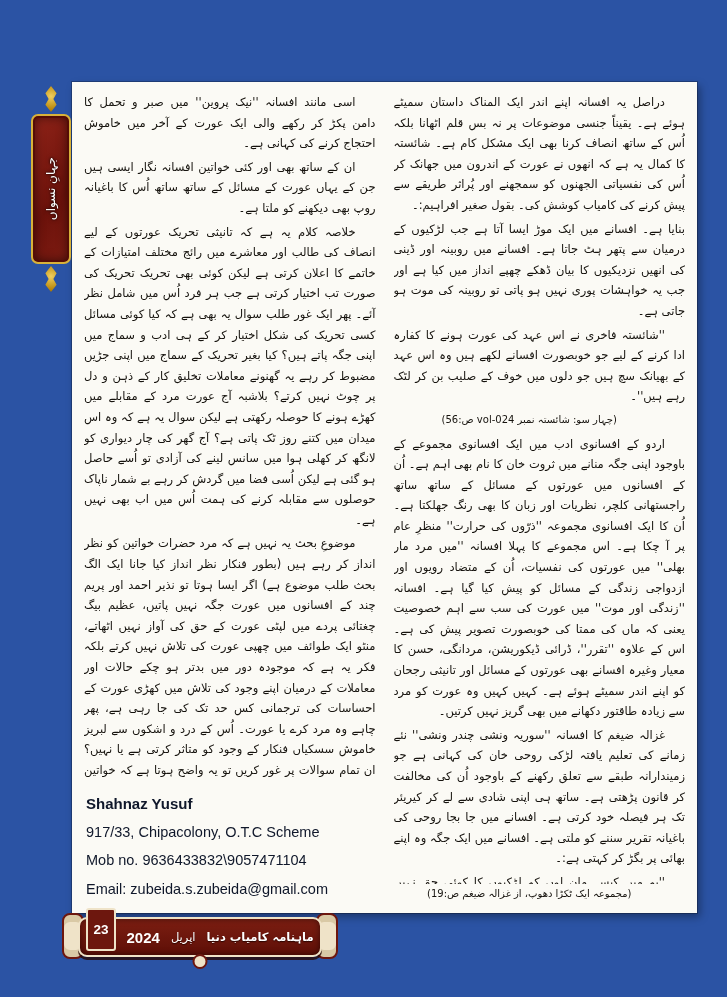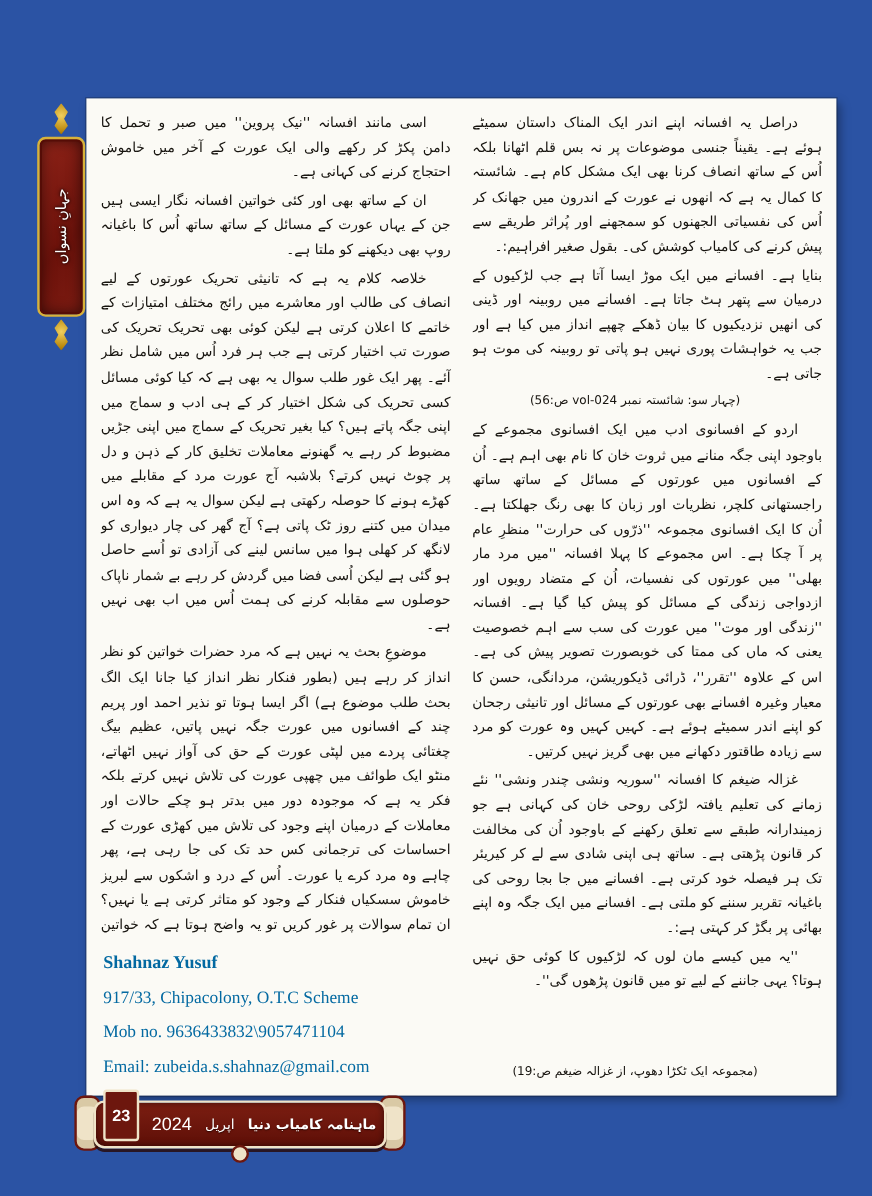--- a/index.html
+++ b/index.html
@@ -18,22 +18,22 @@
   .columns{display:flex;direction:rtl;gap:18px;height:100%}
   .col{flex:1;min-width:0;display:flex;flex-direction:column;direction:rtl}
   .coltext{flex:1 1 auto;overflow:hidden}
   .urdu{font-size:11.5px;line-height:20.6px;text-align:justify;color:#16130e}
   p.para{margin:0 0 3px;text-indent:20px}
   p.cont{text-indent:0}
   .quote{margin:2px 24px 2px 30px;text-indent:12px}
   .cite{text-align:center;text-indent:0;font-size:10px;margin:1px 0 7px}
   
   .address{
-    font-family:Liberation Serif, serif;direction:ltr;text-align:left;
-    color:#0369a1;font-size:14.5px;line-height:1.95;padding:10px 0 2px 2px;flex:none;
+    font-family:Liberation Sans, sans-serif;direction:ltr;text-align:left;
+    color:#0f172a;font-size:14.5px;line-height:1.95;padding:10px 0 2px 2px;flex:none;
   }
   .address .name{font-weight:bold;font-size:15px}
   
   .side-banner{position:absolute;left:28px;top:86px;width:46px;height:210px}
   .finial{
     width:20px;height:26px;margin:0 auto;
     background:radial-gradient(circle at 50% 40%,#f0cf5e,#b8860b 70%,#7a5208);
     clip-path:polygon(50% 0,78% 28%,62% 50%,78% 72%,50% 100%,22% 72%,38% 50%,22% 28%);
   }
   .banner-body{
@@ -63,57 +63,58 @@
     background:#efe3c8;border:2px solid #6d170e;border-radius:8px;
     box-shadow:inset 0 7px 0 #d9c9a5,inset 0 -7px 0 #d9c9a5;
   }
   .scroll.left{left:0}.scroll.right{right:0}
   .medallion{
     position:absolute;left:50%;bottom:1px;width:15px;height:15px;box-sizing:border-box;
     transform:translateX(-50%);background:#efe3c8;border:2px solid #6d170e;border-radius:50%;
   }
   .f-title{font-size:11.5px;font-weight:bold;text-shadow:0 1px 1px #2c0602}
   .f-month{font-size:11.5px;font-weight:normal;text-shadow:0 1px 1px #2c0602}
-  .f-year{font-size:15px;font-weight:normal;direction:ltr;font-family:"Liberation Sans",sans-serif}
+  .f-year{font-size:15px;font-weight:bold;direction:ltr;font-family:"Liberation Sans",sans-serif}
   .f-page{
     font-size:13.5px;font-weight:bold;font-family:"Liberation Sans",sans-serif;
     border:2px solid #efe3c8;border-radius:3px;padding:11px 5px;line-height:17px;
     background:#6d170e;position:relative;top:-8px;
   }
 </style>
 </head>
 <body>
 
 <div class="paper">
   <div class="columns">
 
     <div class="col urdu">
       <div class="coltext">
         <p class="para">دراصل یہ افسانہ اپنے اندر ایک المناک داستان سمیٹے ہوئے ہے۔ یقیناً جنسی موضوعات پر نہ بس قلم اٹھانا بلکہ اُس کے ساتھ انصاف کرنا بھی ایک مشکل کام ہے۔ شائستہ کا کمال یہ ہے کہ انھوں نے عورت کے اندرون میں جھانک کر اُس کی نفسیاتی الجھنوں کو سمجھنے اور پُراثر طریقے سے پیش کرنے کی کامیاب کوشش کی۔ بقول صغیر افراہیم:۔</p>
         <p class="para cont">بنایا ہے۔ افسانے میں ایک موڑ ایسا آتا ہے جب لڑکیوں کے درمیان سے پتھر ہٹ جاتا ہے۔ افسانے میں روبینہ اور ڈینی کی انھیں نزدیکیوں کا بیان ڈھکے چھپے انداز میں کیا ہے اور جب یہ خواہشات پوری نہیں ہو پاتی تو روبینہ کی موت ہو جاتی ہے۔</p>
+        <p class="para quote">''شائستہ فاخری نے اس عہد کی عورت ہونے کا کفارہ ادا کرنے کے لیے جو خوبصورت افسانے لکھے ہیں وہ اس عہد کے بھیانک سچ ہیں جو دلوں میں خوف کے صلیب بن کر لٹک رہے ہیں''۔</p>
         <p class="para cite">(چہار سو: شائستہ نمبر vol-024 ص:56)</p>
         <p class="para">اردو کے افسانوی ادب میں ایک افسانوی مجموعے کے باوجود اپنی جگہ منانے میں ثروت خان کا نام بھی اہم ہے۔ اُن کے افسانوں میں عورتوں کے مسائل کے ساتھ ساتھ راجستھانی کلچر، نظریات اور زبان کا بھی رنگ جھلکتا ہے۔ اُن کا ایک افسانوی مجموعہ ''ذرّوں کی حرارت'' منظرِ عام پر آ چکا ہے۔ اس مجموعے کا پہلا افسانہ ''میں مرد مار بھلی'' میں عورتوں کی نفسیات، اُن کے متضاد رویوں اور ازدواجی زندگی کے مسائل کو پیش کیا گیا ہے۔ افسانہ ''زندگی اور موت'' میں عورت کی سب سے اہم خصوصیت یعنی کہ ماں کی ممتا کی خوبصورت تصویر پیش کی ہے۔ اس کے علاوہ ''تقرر''، ڈرائی ڈیکوریشن، مردانگی، حسن کا معیار وغیرہ افسانے بھی عورتوں کے مسائل اور تانیثی رجحان کو اپنے اندر سمیٹے ہوئے ہے۔ کہیں کہیں وہ عورت کو مرد سے زیادہ طاقتور دکھانے میں بھی گریز نہیں کرتیں۔</p>
         <p class="para">غزالہ ضیغم کا افسانہ ''سوریہ ونشی چندر ونشی'' نئے زمانے کی تعلیم یافتہ لڑکی روحی خان کی کہانی ہے جو زمیندارانہ طبقے سے تعلق رکھنے کے باوجود اُن کی مخالفت کر قانون پڑھتی ہے۔ ساتھ ہی اپنی شادی سے لے کر کیریئر تک ہر فیصلہ خود کرتی ہے۔ افسانے میں جا بجا روحی کی باغیانہ تقریر سننے کو ملتی ہے۔ افسانے میں ایک جگہ وہ اپنے بھائی پر بگڑ کر کہتی ہے:۔</p>
         <p class="para quote">''یہ میں کیسے مان لوں کہ لڑکیوں کا کوئی حق نہیں ہوتا؟ یہی جاننے کے لیے تو میں قانون پڑھوں گی''۔</p>
       </div>
       <p class="para cite" style="margin-bottom:0">(مجموعہ ایک ٹکڑا دھوپ، از غزالہ ضیغم ص:19)</p>
     </div>
 
     <div class="col urdu">
       <div class="coltext">
         <p class="para">اسی مانند افسانہ ''نیک پروین'' میں صبر و تحمل کا دامن پکڑ کر رکھے والی ایک عورت کے آخر میں خاموش احتجاج کرنے کی کہانی ہے۔</p>
         <p class="para">ان کے ساتھ بھی اور کئی خواتین افسانہ نگار ایسی ہیں جن کے یہاں عورت کے مسائل کے ساتھ ساتھ اُس کا باغیانہ روپ بھی دیکھنے کو ملتا ہے۔</p>
         <p class="para">خلاصہ کلام یہ ہے کہ تانیثی تحریک عورتوں کے لیے انصاف کی طالب اور معاشرے میں رائج مختلف امتیازات کے خاتمے کا اعلان کرتی ہے لیکن کوئی بھی تحریک تحریک کی صورت تب اختیار کرتی ہے جب ہر فرد اُس میں شامل نظر آئے۔ پھر ایک غور طلب سوال یہ بھی ہے کہ کیا کوئی مسائل کسی تحریک کی شکل اختیار کر کے ہی ادب و سماج میں اپنی جگہ پاتے ہیں؟ کیا بغیر تحریک کے سماج میں اپنی جڑیں مضبوط کر رہے یہ گھنونے معاملات تخلیق کار کے ذہن و دل پر چوٹ نہیں کرتے؟ بلاشبہ آج عورت مرد کے مقابلے میں کھڑے ہونے کا حوصلہ رکھتی ہے لیکن سوال یہ ہے کہ وہ اس میدان میں کتنے روز ٹک پاتی ہے؟ آج گھر کی چار دیواری کو لانگھ کر کھلی ہوا میں سانس لینے کی آزادی تو اُسے حاصل ہو گئی ہے لیکن اُسی فضا میں گردش کر رہے بے شمار ناپاک حوصلوں سے مقابلہ کرنے کی ہمت اُس میں اب بھی نہیں ہے۔</p>
         <p class="para">موضوعِ بحث یہ نہیں ہے کہ مرد حضرات خواتین کو نظر انداز کر رہے ہیں (بطور فنکار نظر انداز کیا جانا ایک الگ بحث طلب موضوع ہے) اگر ایسا ہوتا تو نذیر احمد اور پریم چند کے افسانوں میں عورت جگہ نہیں پاتیں، عظیم بیگ چغتائی پردے میں لپٹی عورت کے حق کی آواز نہیں اٹھاتے، منٹو ایک طوائف میں چھپی عورت کی تلاش نہیں کرتے بلکہ فکر یہ ہے کہ موجودہ دور میں بدتر ہو چکے حالات اور معاملات کے درمیان اپنے وجود کی تلاش میں کھڑی عورت کے احساسات کی ترجمانی کس حد تک کی جا رہی ہے، پھر چاہے وہ مرد کرے یا عورت۔ اُس کے درد و اشکوں سے لبریز خاموش سسکیاں فنکار کے وجود کو متاثر کرتی ہے یا نہیں؟ ان تمام سوالات پر غور کریں تو یہ واضح ہوتا ہے کہ خواتین افسانہ نگاروں کے یہاں عورت کو درپیش آنے والے مسائل کی نشاندہی کر تانیثی شعور پیدا کرنے کی کامیاب کوشش کی جا رہی ہے۔</p>
       </div>
       <div class="address">
         <div class="name">Shahnaz Yusuf</div>
         <div>917/33, Chipacolony, O.T.C Scheme</div>
         <div>Mob no. 9636433832\9057471104</div>
-        <div>Email:  zubeida.s.shahnaz@gmail.com</div>
+        <div>Email:  zubeida.s.zubeida@gmail.com</div>
       </div>
     </div>
 
   </div>
 </div>
 
 <div class="side-banner">
   <div class="finial"></div>
   <div class="banner-body">
     <span class="banner-text">جہانِ نسواں</span>

